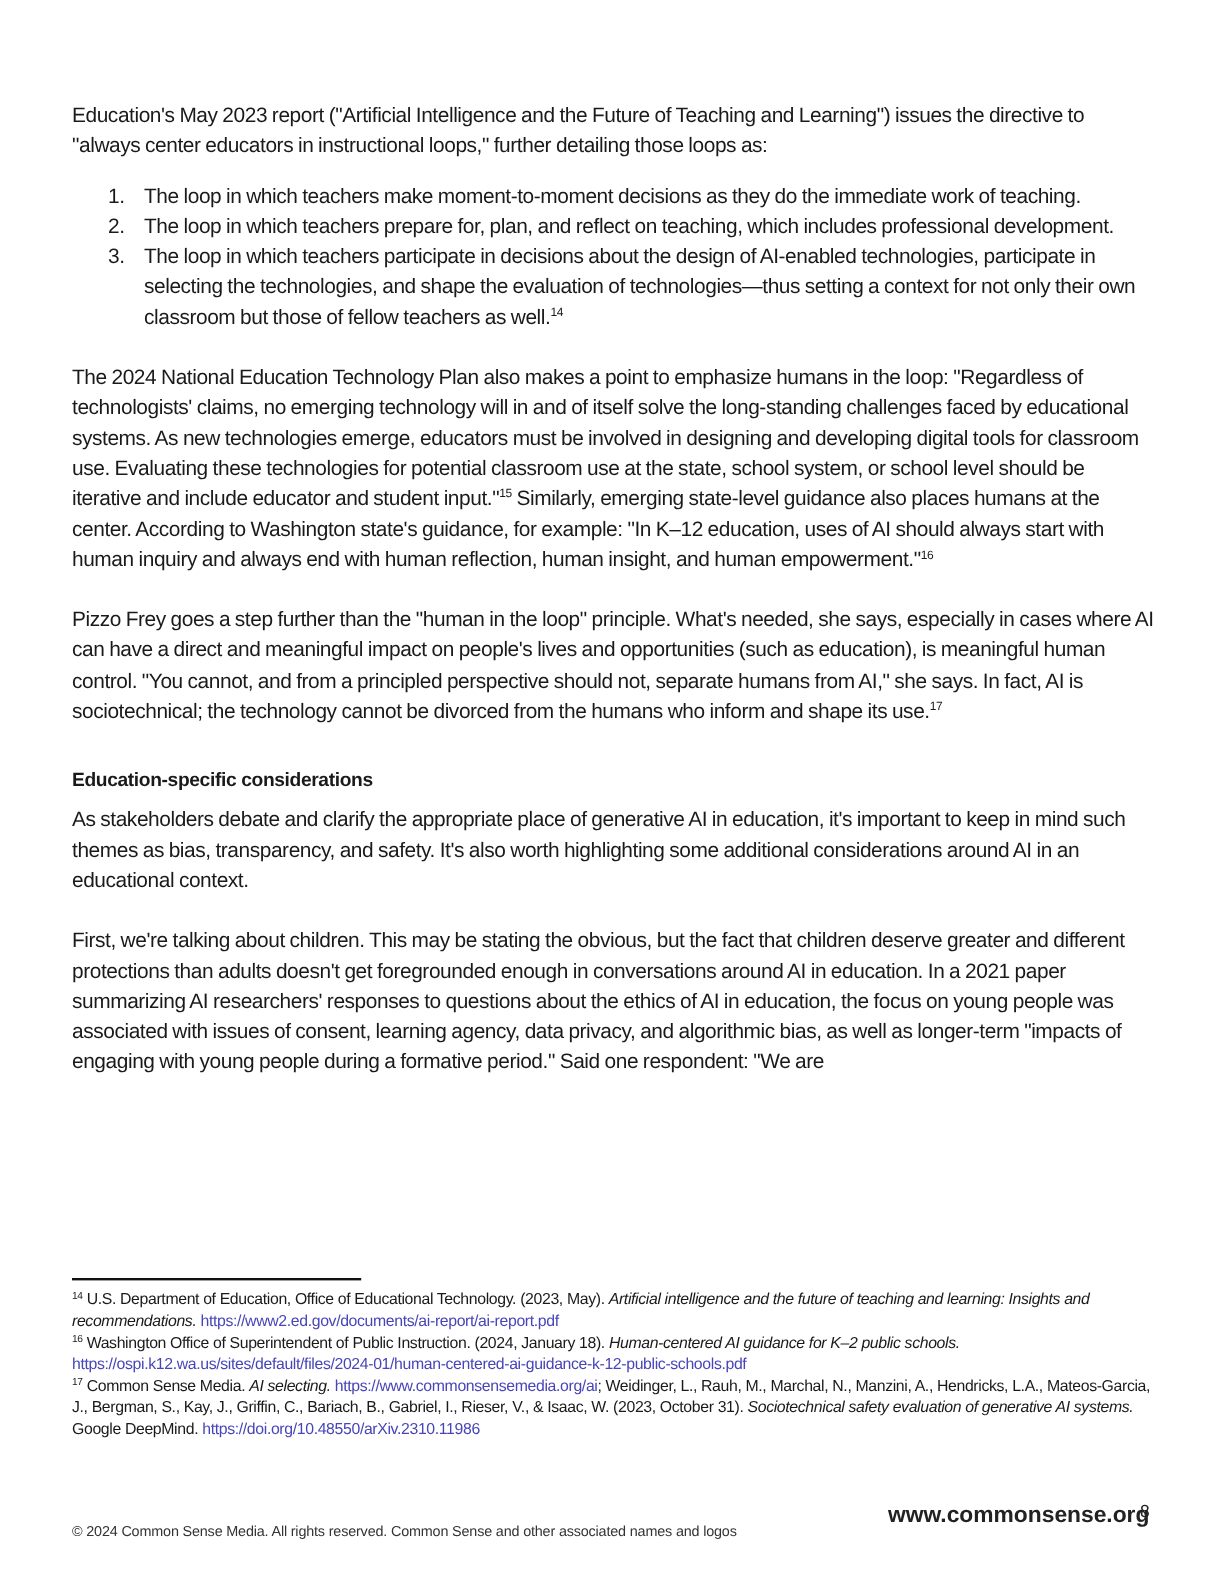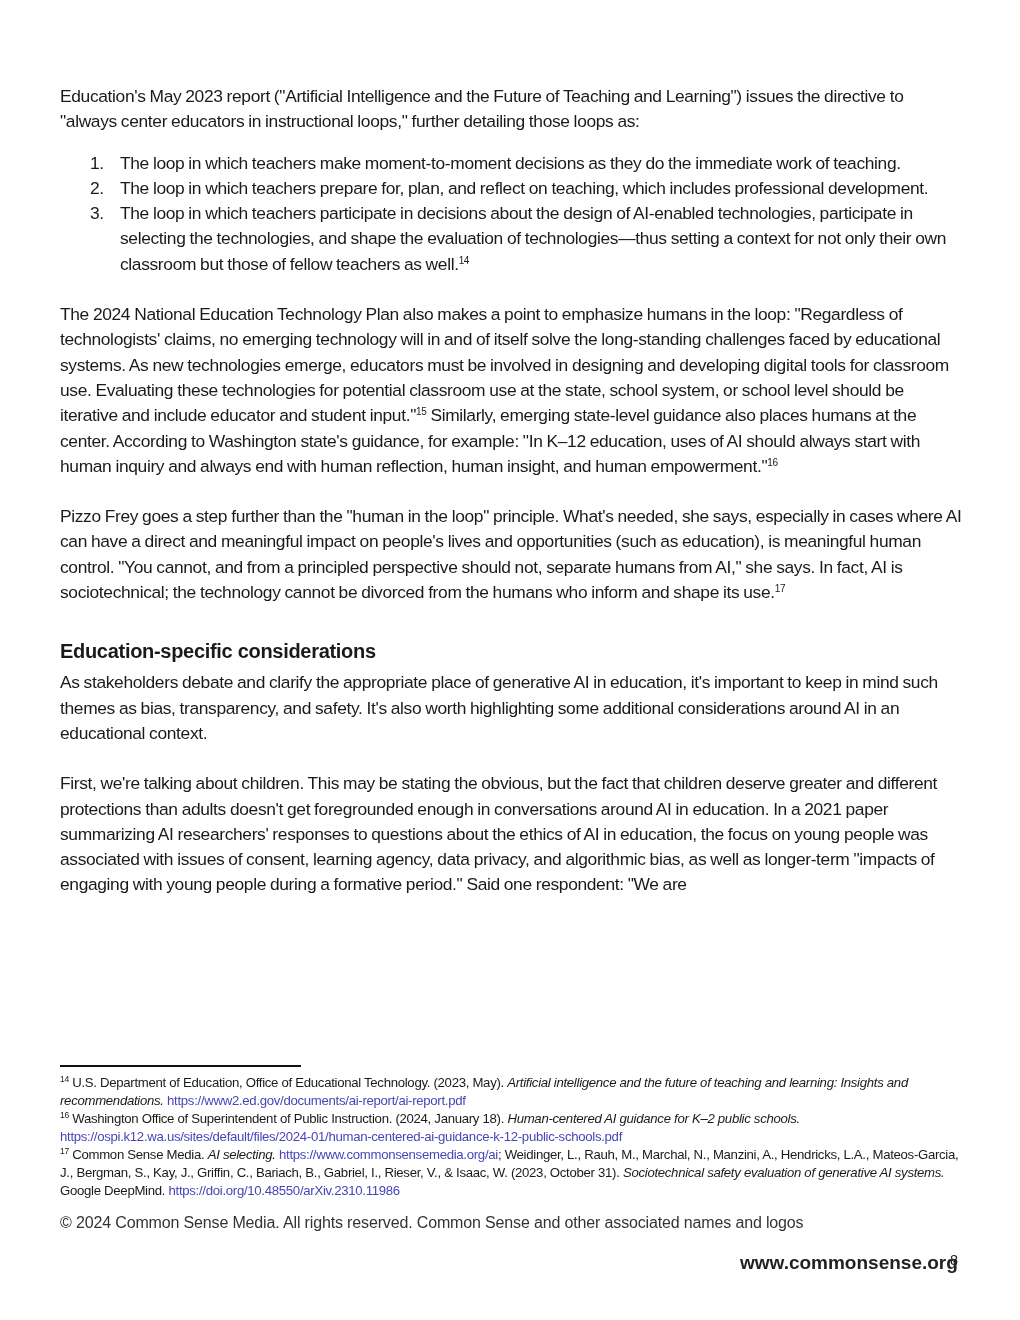--- a/index.html
+++ b/index.html
@@ -5,28 +5,28 @@
   html, body { margin: 0; padding: 0; background: #ffffff; }
   body { width: 1020px; height: 1320px; position: relative; overflow: hidden;
          font-family: "Liberation Sans", sans-serif; color: #1a1a1a; }
   .page { position: absolute; left: 60px; top: 84px; width: 902px; }
   p.body { margin: 0; font-size: 17.4px; line-height: 25.3px; letter-spacing: -0.35px; word-spacing: -0.5px; }
   sup { font-size: 10px; line-height: 0; vertical-align: 0.65em; }
   ol.loops { margin: 16px 0 0 0; padding: 0 0 0 60px; list-style: none; }
   ol.loops li { position: relative; font-size: 17.4px; line-height: 25.3px; letter-spacing: -0.35px; word-spacing: -0.5px; }
   ol.loops li .num { position: absolute; left: -30px; top: 0; }
   .gap { height: 25px; }
-  h2.section { margin: 11px 0 6px 0; font-size: 20px; font-weight: bold; letter-spacing: -0.3px; line-height: 26px; }
+  h2.section { margin: 11px 0 6px 0; font-size: 16px; font-weight: bold; letter-spacing: -0.3px; line-height: 26px; }
   .fn-rule { position: absolute; left: 60px; top: 1065px; width: 241px; height: 2px; background: #111; }
   .footnotes { position: absolute; left: 60px; top: 1074px; width: 902px; font-size: 13.2px; line-height: 18px; letter-spacing: -0.3px; color: #1a1a1a; }
   .footnotes .fn { margin: 0; }
   .footnotes sup { font-size: 8.5px; vertical-align: 0.55em; }
   .footnotes a { color: #4845b8; font-weight: normal; text-decoration: none; }
   .footnotes em { font-style: italic; }
-  .footer-left { position: absolute; left: 60px; top: 1215px; font-size: 16px; line-height: 15px; color: #333; letter-spacing: -0.15px; text-align: right; }
+  .footer-left { position: absolute; left: 60px; top: 1269px; font-size: 12px; line-height: 15px; color: #333; letter-spacing: -0.15px; text-align: right; }
   .footer-url { position: absolute; left: 740px; top: 1252px; font-size: 19px; font-weight: bold; color: #222; }
   .footer-page { position: absolute; left: 950px; top: 1252px; font-size: 14.5px; color: #222; }
 </style>
 </head>
 <body>
 
 <div class="page">
   <p class="body">Education's May 2023 report ("Artificial Intelligence and the Future of Teaching and Learning") issues the directive to "always center educators in instructional loops," further detailing those loops as:</p>
 
   <ol class="loops">

